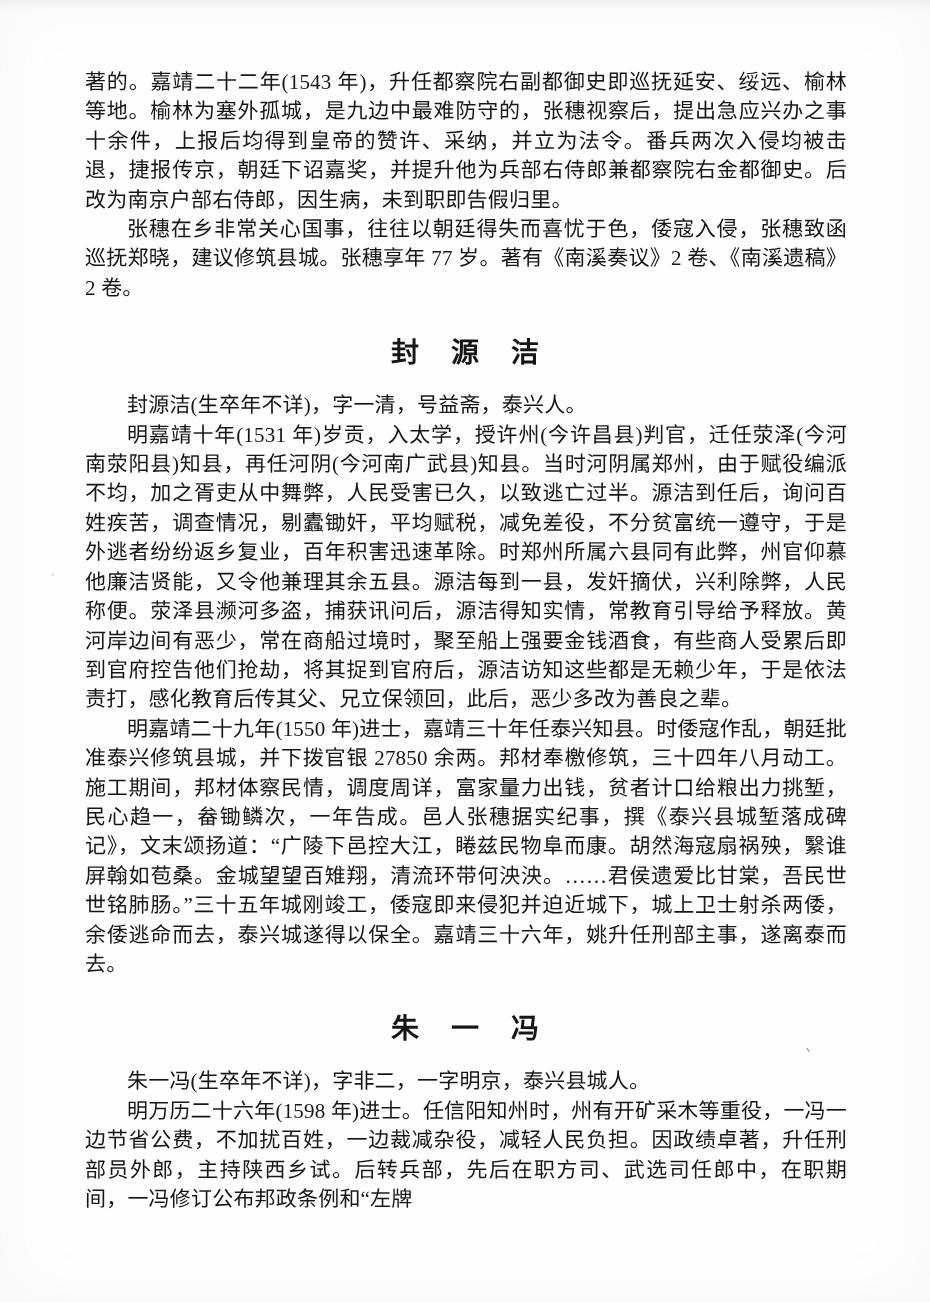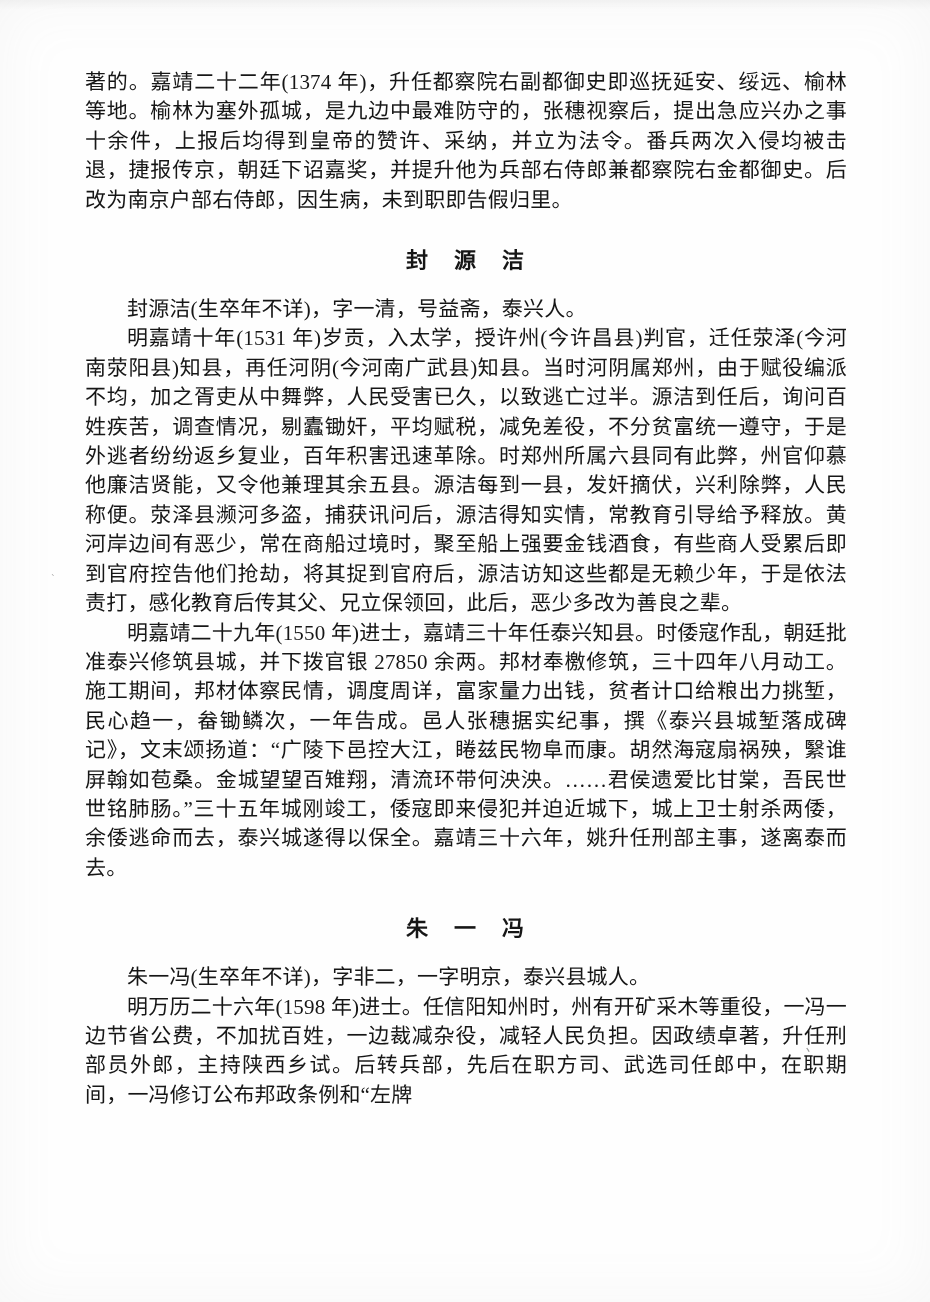--- a/index.html
+++ b/index.html
@@ -29,21 +29,21 @@
     font-size: 21px;
     line-height: 29.4px;
     text-align: justify;
     text-indent: 2em;
     letter-spacing: 0.2px;
     word-break: break-all;
   }
   .para.no-indent { text-indent: 0; }
   .heading {
     margin: 27px 0 21px 0;
-    font-size: 22px;
+    font-size: 28px;
     font-weight: bold;
     text-align: center;
     letter-spacing: 2px;
   }
   
   .artifact {
     position: absolute;
     color: #9a9a9a;
     font-size: 14px;
     pointer-events: none;
@@ -57,22 +57,23 @@
   }
 </style>
 </head>
 <body>
 
 <div class="page">
   <div class="artifact smudge"></div>
 
   <div class="text-block">
 
-    <p class="para no-indent">著的。嘉靖二十二年(1374 年)，升任都察院右副都御史即巡抚延安、绥远、榆林等地。榆林为塞外孤城，是九边中最难防守的，张穗视察后，提出急应兴办之事十余件，上报后均得到皇帝的赞许、采纳，并立为法令。番兵两次入侵均被击退，捷报传京，朝廷下诏嘉奖，并提升他为兵部右侍郎兼都察院右金都御史。后改为南京户部右侍郎，因生病，未到职即告假归里。</p>
+    <p class="para no-indent">著的。嘉靖二十二年(1543 年)，升任都察院右副都御史即巡抚延安、绥远、榆林等地。榆林为塞外孤城，是九边中最难防守的，张穗视察后，提出急应兴办之事十余件，上报后均得到皇帝的赞许、采纳，并立为法令。番兵两次入侵均被击退，捷报传京，朝廷下诏嘉奖，并提升他为兵部右侍郎兼都察院右金都御史。后改为南京户部右侍郎，因生病，未到职即告假归里。</p>
 
+    <p class="para">张穗在乡非常关心国事，往往以朝廷得失而喜忧于色，倭寇入侵，张穗致函巡抚郑晓，建议修筑县城。张穗享年 77 岁。著有《南溪奏议》2 卷、《南溪遗稿》2 卷。</p>
 
     <h2 class="heading">封　源　洁</h2>
 
     <p class="para">封源洁(生卒年不详)，字一清，号益斋，泰兴人。</p>
 
     <p class="para">明嘉靖十年(1531 年)岁贡，入太学，授许州(今许昌县)判官，迁任荥泽(今河南荥阳县)知县，再任河阴(今河南广武县)知县。当时河阴属郑州，由于赋役编派不均，加之胥吏从中舞弊，人民受害已久，以致逃亡过半。源洁到任后，询问百姓疾苦，调查情况，剔蠹锄奸，平均赋税，减免差役，不分贫富统一遵守，于是外逃者纷纷返乡复业，百年积害迅速革除。时郑州所属六县同有此弊，州官仰慕他廉洁贤能，又令他兼理其余五县。源洁每到一县，发奸摘伏，兴利除弊，人民称便。荥泽县濒河多盗，捕获讯问后，源洁得知实情，常教育引导给予释放。黄河岸边间有恶少，常在商船过境时，聚至船上强要金钱酒食，有些商人受累后即到官府控告他们抢劫，将其捉到官府后，源洁访知这些都是无赖少年，于是依法责打，感化教育后传其父、兄立保领回，此后，恶少多改为善良之辈。</p>
 
 
 
 

